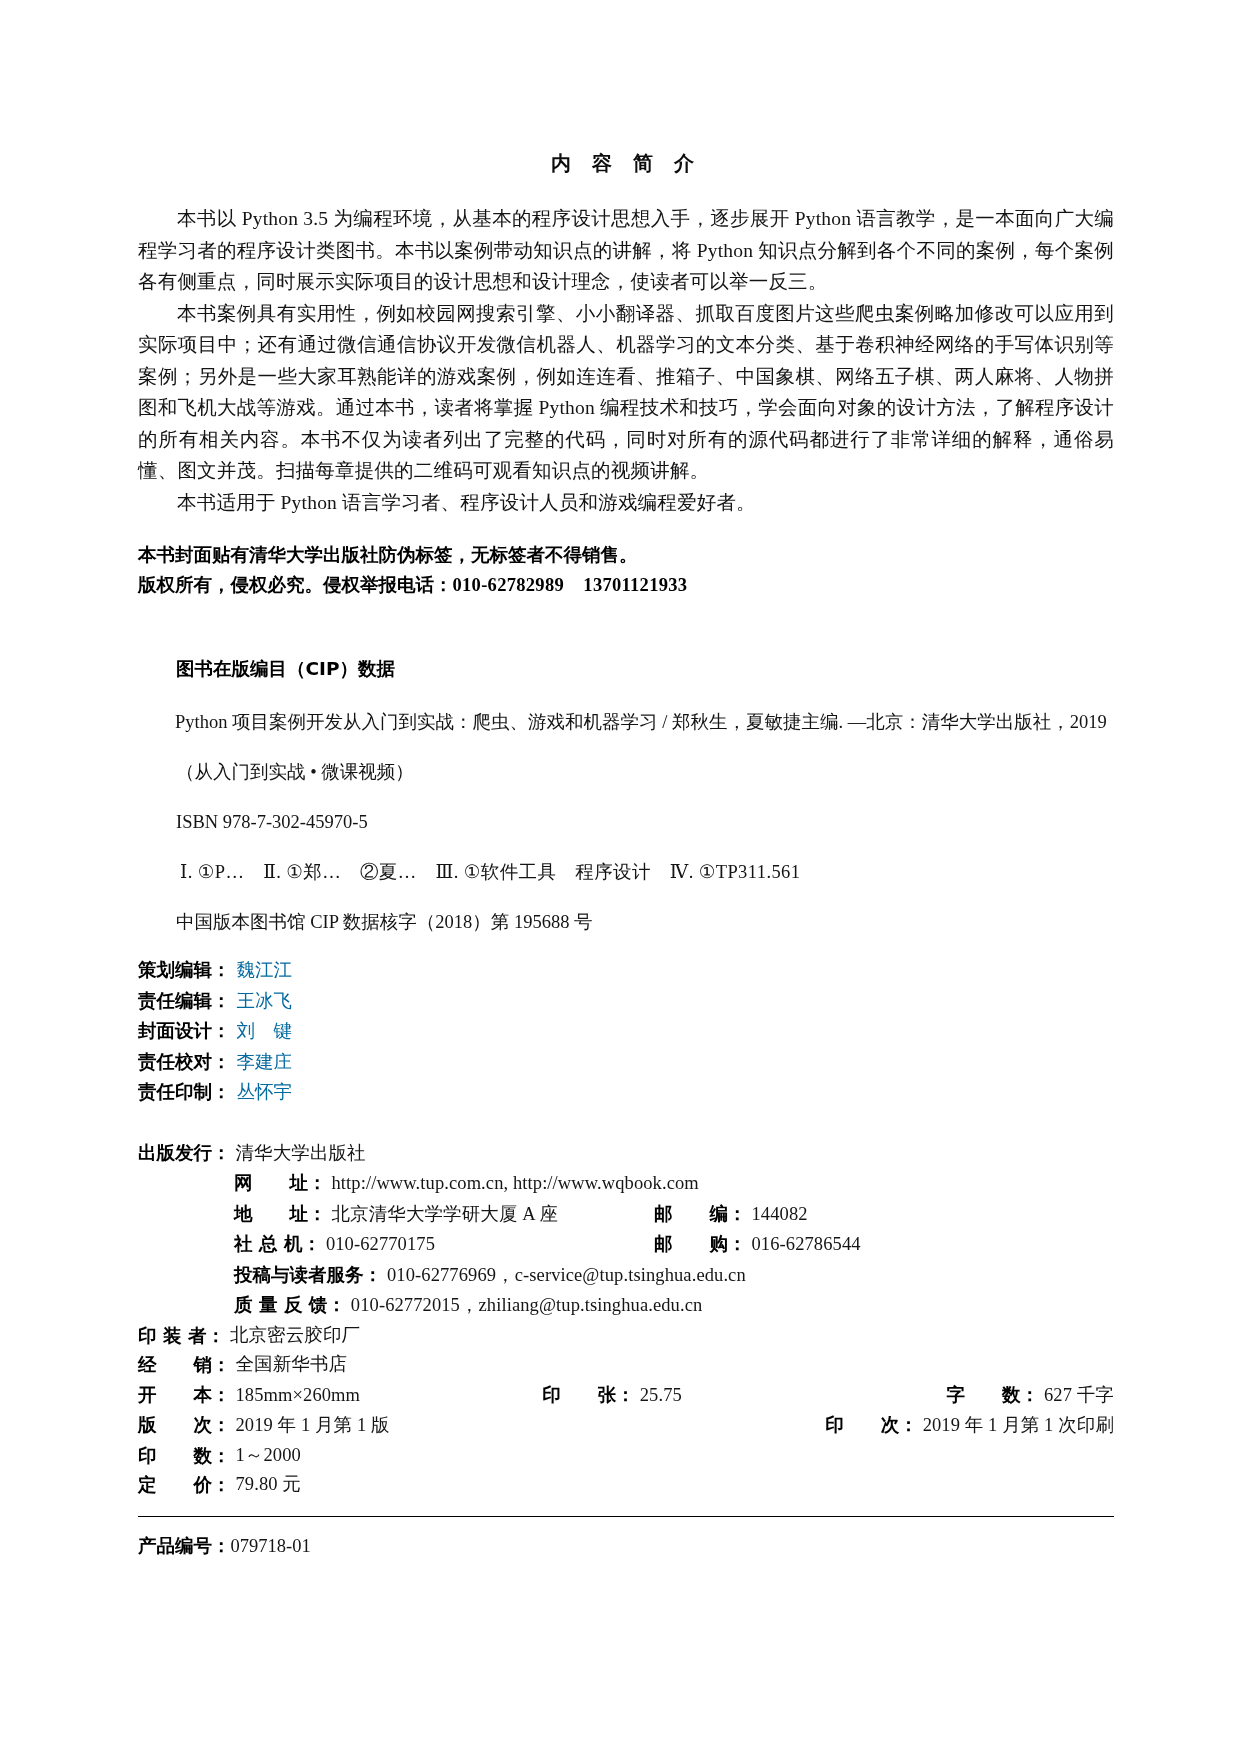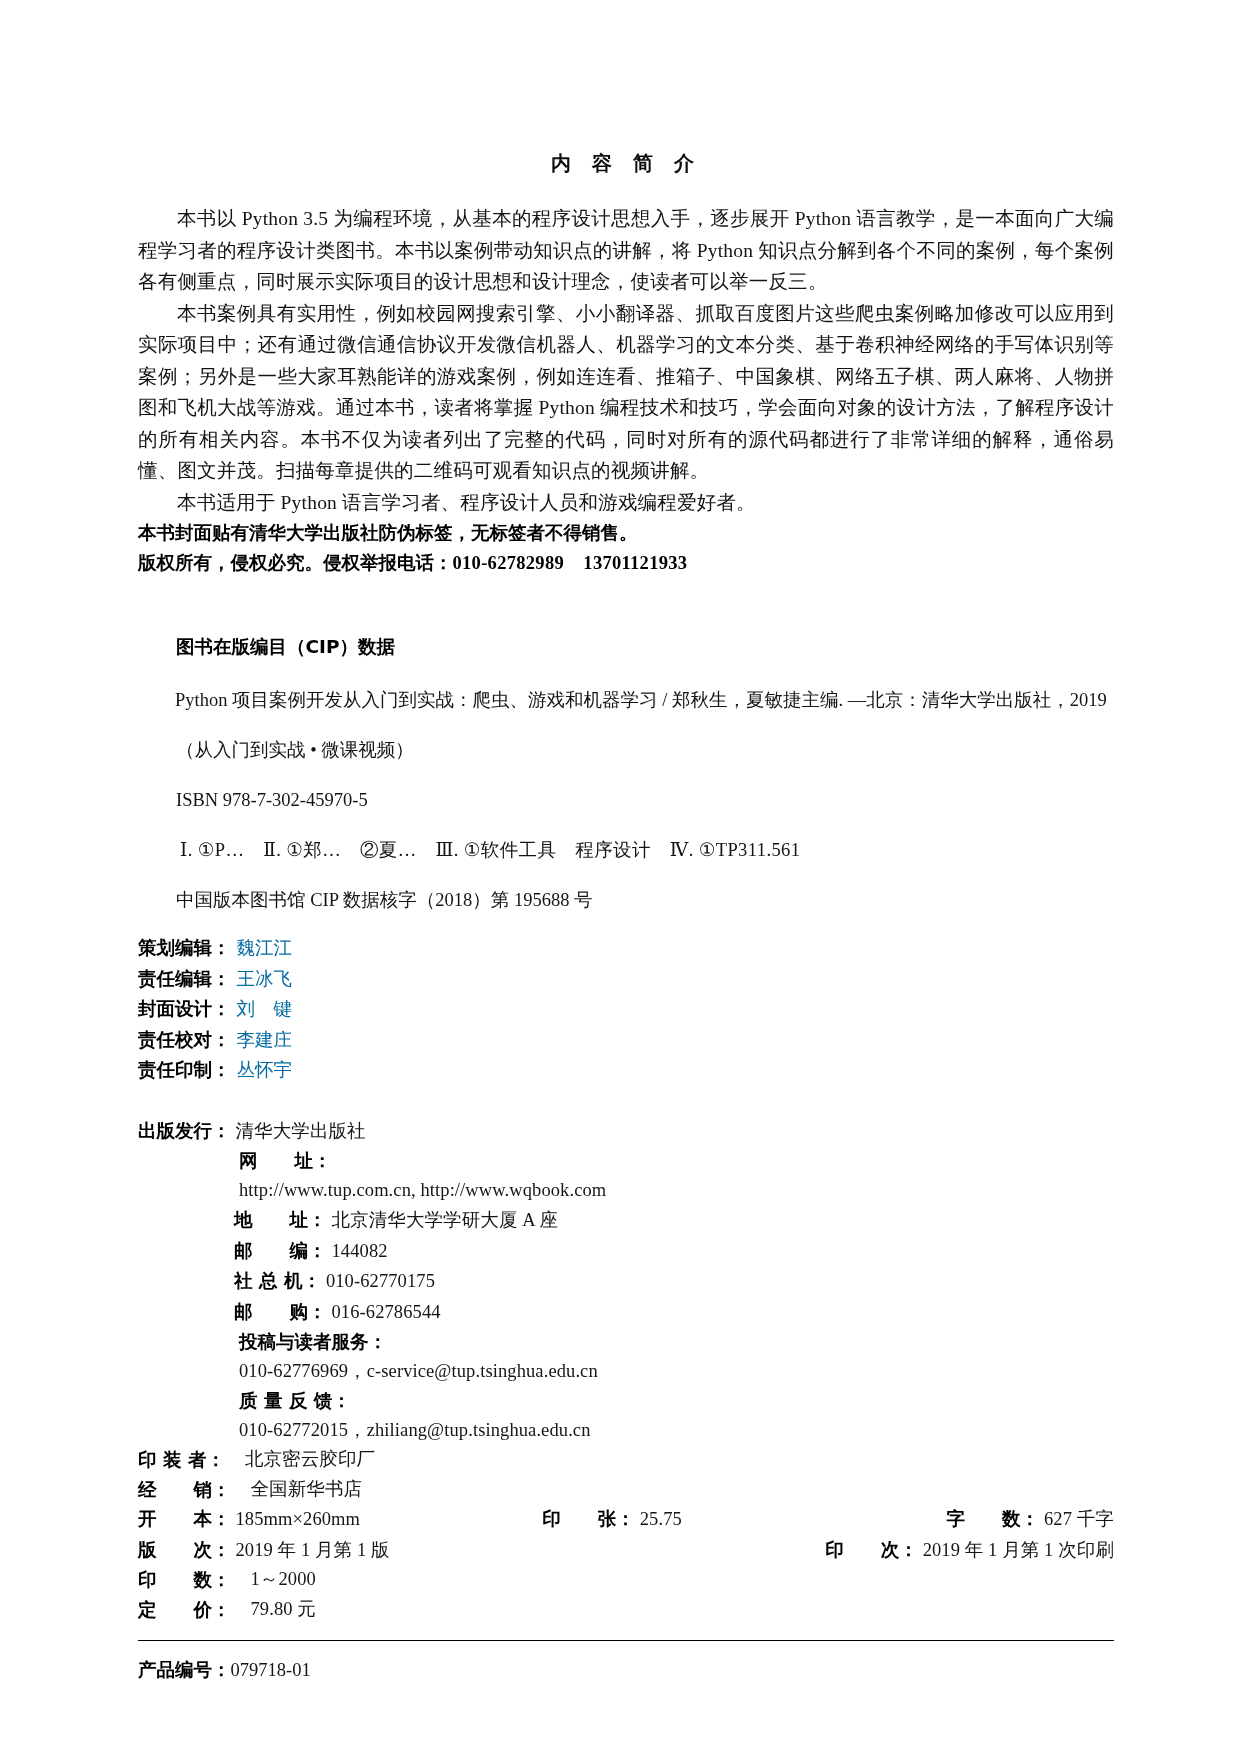--- a/index.html
+++ b/index.html
@@ -47,20 +47,21 @@
     line-height: 31.5px;
     text-align: justify;
     text-justify: inter-character;
     text-indent: 2em;
     color: #141414;
     letter-spacing: 0.2px;
   }
 
   
   .notice {
+    margin-top: 22px;
     font-family: "DejaVu Sans", "Liberation Sans", sans-serif;
     font-weight: bold;
     font-size: 18.5px;
     line-height: 30px;
     color: #000000;
   }
   .notice div { white-space: nowrap; }
   .notice .num {
     font-family: "Liberation Serif", serif;
     font-weight: bold;
@@ -120,21 +121,21 @@
   
   .pub {
     margin-top: 30px;
     font-size: 18.5px;
     line-height: 29.5px;
   }
   .pub-row {
     display: flex;
     align-items: baseline;
   }
-  .pub-row.indent { padding-left: 96px; flex-direction: column; }
+  .pub-row.indent { padding-left: 96px; }
   .lbl {
     font-family: "DejaVu Sans", "Liberation Sans", sans-serif;
     font-weight: bold;
     font-size: 18.5px;
     color: #000;
     white-space: pre;
   }
   .val {
     font-size: 18.5px;
     color: #151515;
@@ -147,21 +148,21 @@
     display: flex;
     align-items: baseline;
   }
 
   
   .printinfo {
     margin-top: 0;
     font-size: 18.5px;
     line-height: 29.5px;
   }
-  .pi-row { display: flex; align-items: center; gap: 15px; }
+  .pi-row { display: flex; align-items: center; }
   .pi-cell-a { display: flex; align-items: baseline; width: 430px; }
   .pi-cell-b { display: flex; align-items: baseline; }
 
   
   .rule {
     border: 0;
     border-top: 1.6px solid #000;
     margin: 16px 0 0 0;
     width: 976px;
   }

